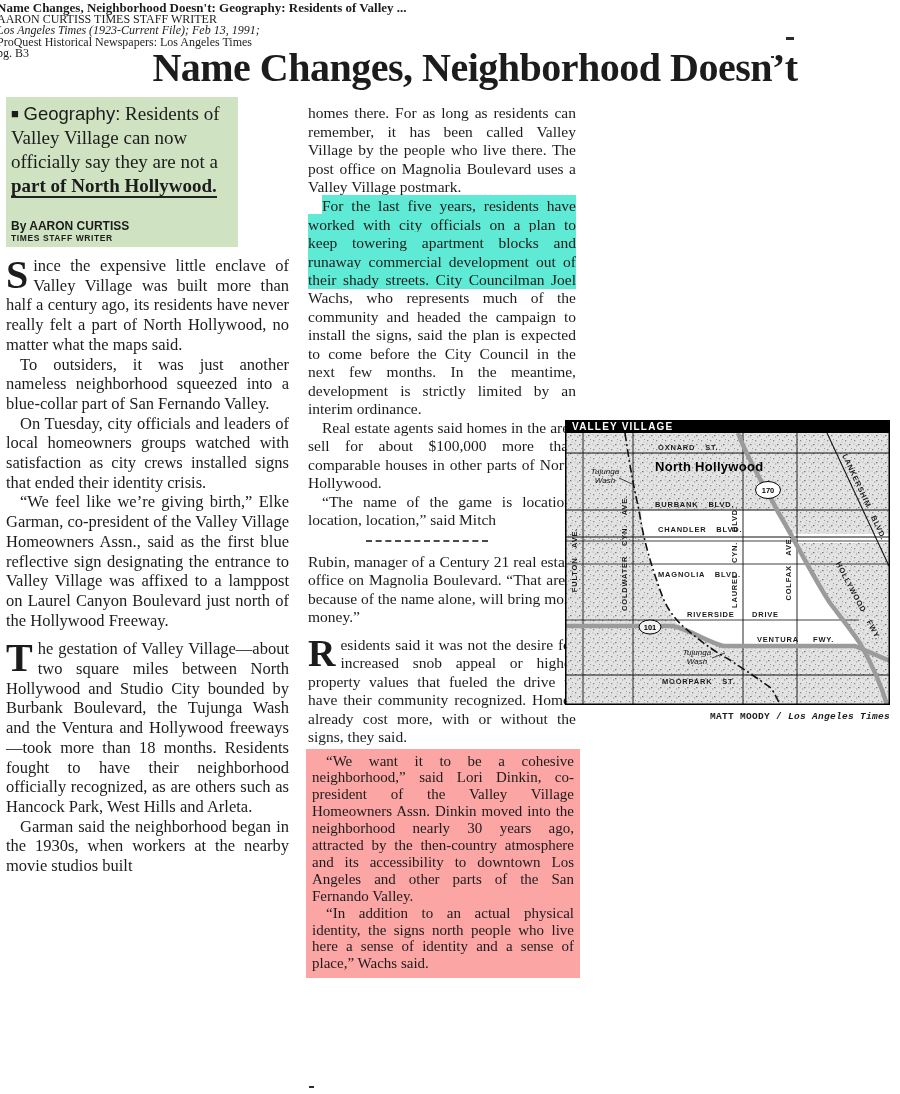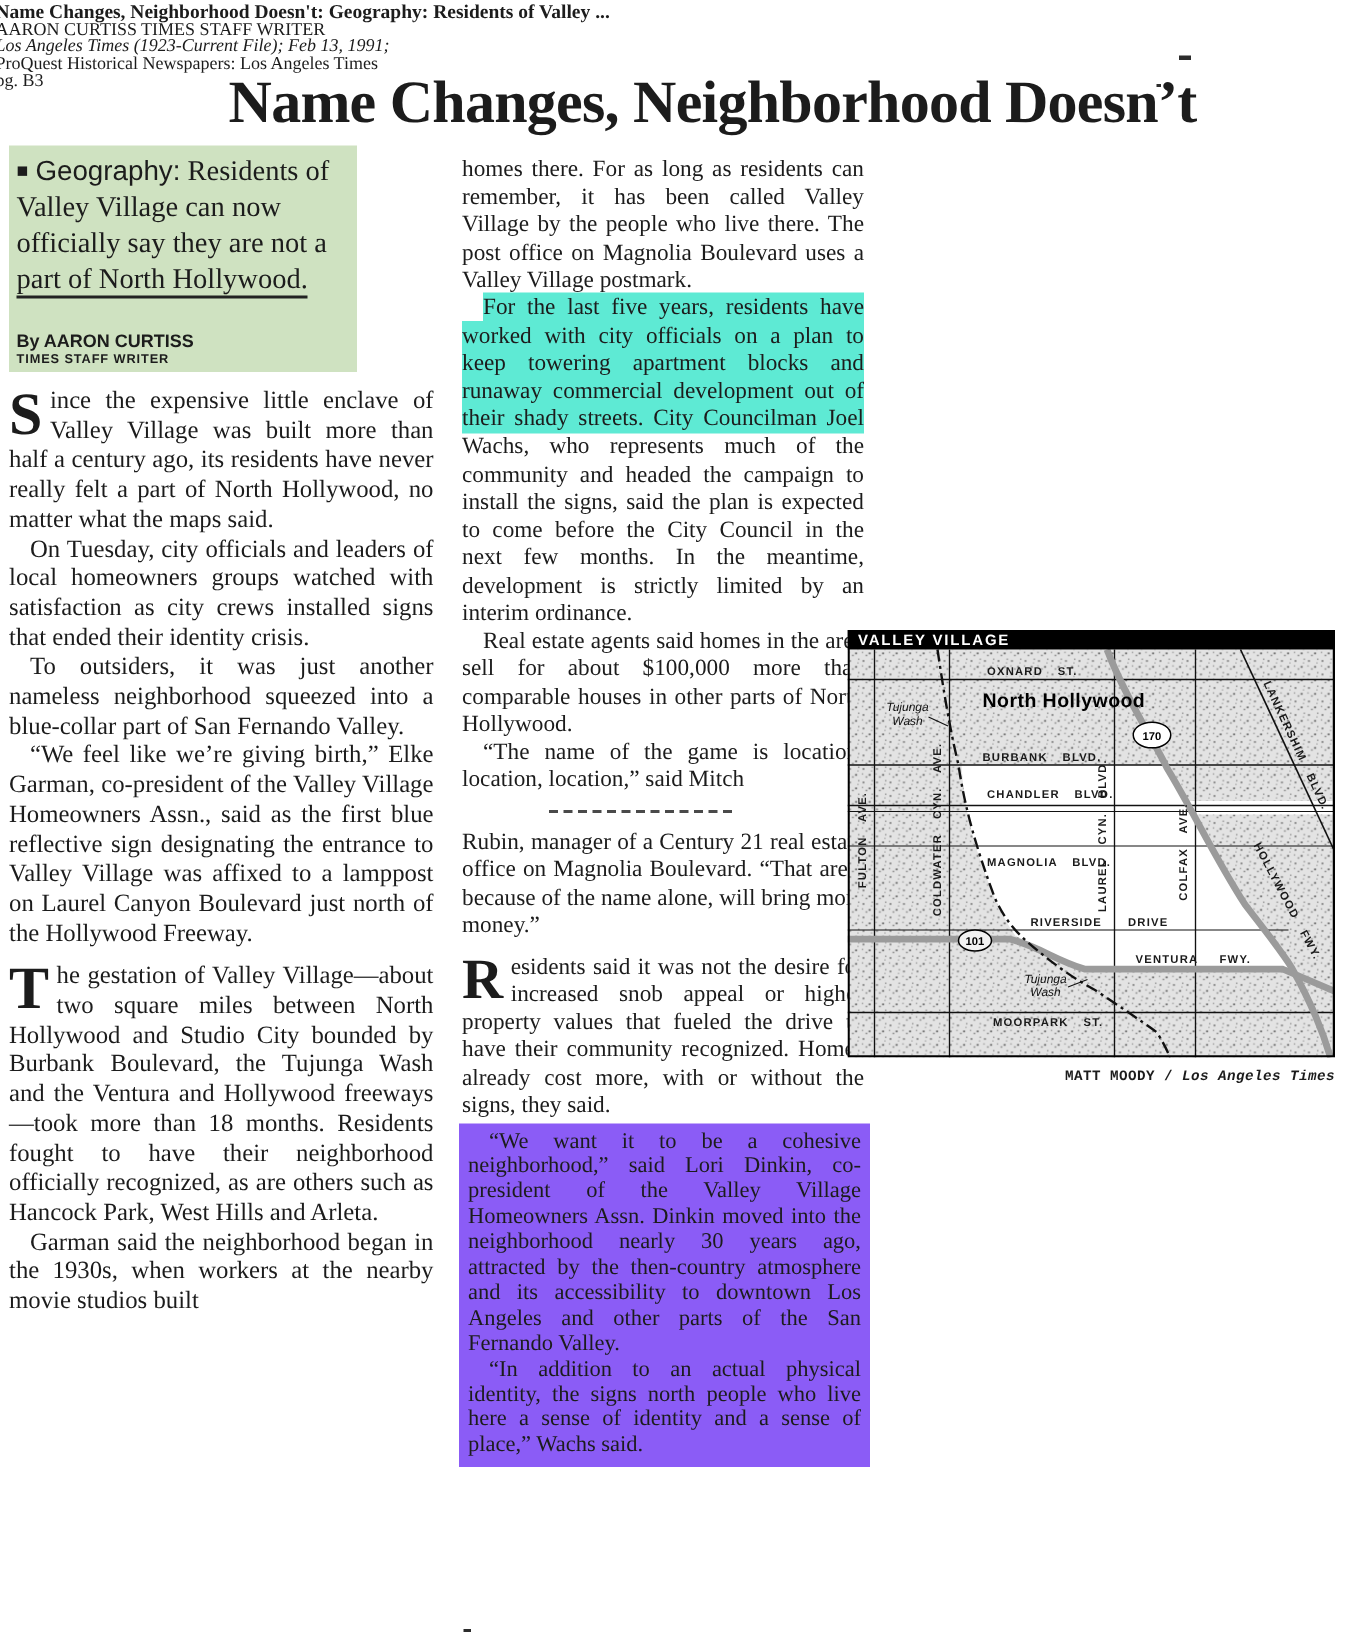--- a/index.html
+++ b/index.html
@@ -26,21 +26,21 @@
   }
 
   
   .col-left { position:absolute; left:6px;  top:97px;  width:283px; }
   .col-mid  { position:absolute; left:296px; top:104px; width:268px;margin-left:12px; }
 
   .lead-block { width:232px; background:#cfe2c1; padding:5px 6px 4px 5px; }
   .lead-text { font-size:19px; line-height:24px; }
   .lead-text .bullet { font-family:"Liberation Sans", sans-serif; font-size:13px; vertical-align:2px; }
   .lead-text .kicker { font-family:"Liberation Sans", sans-serif; font-weight:normal; font-size:18.5px; }
-  .lead-text .uline  { border-bottom:2.5px solid #222; }
+  .lead-text .uline  { border-bottom:2.5px solid #222;font-weight:bold; }
   .byline  { margin-top:21px; font-family:"Liberation Sans", sans-serif; font-weight:bold; font-size:12px; }
   .byline2 { font-family:"Liberation Sans", sans-serif; font-weight:bold; font-size:8.5px; letter-spacing:0.6px; }
 
   .body-copy p { text-align:justify; }
   .col-left .body-copy { font-size:16.5px; line-height:19.7px; margin-top:9px; }
   .col-mid  .body-copy { font-size:15.5px; line-height:18.5px; }
   p.ind { text-indent:14px; }
   p.sect { margin-top:9px; }
 
   .dc {
@@ -49,21 +49,21 @@
   }
   .col-mid .dc { font-size:38px; line-height:31px; }
 
   .hl-para { background:#cfe2c1; padding:2px 4px; margin:2px -2px; }
   .hl-inline { background:#5eead4; padding:1.5px 0; }
 
   .gap-artifact {
     height:0; border-top:2px dashed #4a4a4a; width:122px;
     margin:10px 0 11px 58px;
   }
-  .hl-final { background:#8b5cf6; padding:4px 6px 6px 6px; margin:2px -4px 0 -2px;
+  .hl-final { background:#fca5a5; padding:4px 6px 6px 6px; margin:2px -4px 0 -2px;
     font-size:15px; line-height:16.9px; }
 
   
   .map-fig { position:absolute; left:565px; top:420px; width:325px; }
   .map-credit {
     margin-top:2px; text-align:right; font-size:9.5px; font-weight:bold;
     font-family:Liberation Mono, monospace; letter-spacing:0.3px;
   }
   .map-credit .paper { font-style:italic; }
 
@@ -97,22 +97,22 @@
       <div class="lead-text">
         <span class="bullet">■</span>
         <span class="kicker">Geography:</span><span> Residents of Valley Village can now officially say they are not a </span><span class="uline">part of North Hollywood.</span>
       </div>
       <div class="byline">By AARON CURTISS</div>
       <div class="byline2">TIMES STAFF WRITER</div>
     </div>
 
     <div class="body-copy">
       <p><span class="dc">S</span><span>ince the expensive little enclave of Valley Village was built more than half a century ago, its residents have never really felt a part of North Hollywood, no matter what the maps said.</span></p>
+      <p class="ind">To outsiders, it was just another nameless neighborhood squeezed into a blue-collar part of San Fernando Valley.</p>
       <p class="ind">On Tuesday, city officials and leaders of local homeowners groups watched with satisfaction as city crews installed signs that ended their identity crisis.</p>
-      <p class="ind">To outsiders, it was just another nameless neighborhood squeezed into a blue-collar part of San Fernando Valley.</p>
       <p class="ind">“We feel like we’re giving birth,” Elke Garman, co-president of the Valley Village Homeowners Assn., said as the first blue reflective sign designating the entrance to Valley Village was affixed to a lamppost on Laurel Canyon Boulevard just north of the Hollywood Freeway.</p>
       <p class="sect"><span class="dc">T</span><span>he gestation of Valley Village—about two square miles between North Hollywood and Studio City bounded by Burbank Boulevard, the Tujunga Wash and the Ventura and Hollywood freeways—took more than 18 months. Residents fought to have their neighborhood officially recognized, as are others such as Hancock Park, West Hills and Arleta.</span></p>
       <p class="ind">Garman said the neighborhood began in the 1930s, when workers at the nearby movie studios built</p>
     </div>
   </div>
 
   <div class="col-mid">
     <div class="body-copy">
       <p>homes there. For as long as residents can remember, it has been called Valley Village by the people who live there. The post office on Magnolia Boulevard uses a Valley Village postmark.</p>
       <p class="ind"><span class="hl-inline">For the last five years, residents have worked with city officials on a plan to keep towering apartment blocks and runaway commercial development out of their shady streets. City Councilman Joel</span><span> Wachs, who represents much of the community and headed the campaign to install the signs, said the plan is expected to come before the City Council in the next few months. In the meantime, development is strictly limited by an interim ordinance.</span></p>

